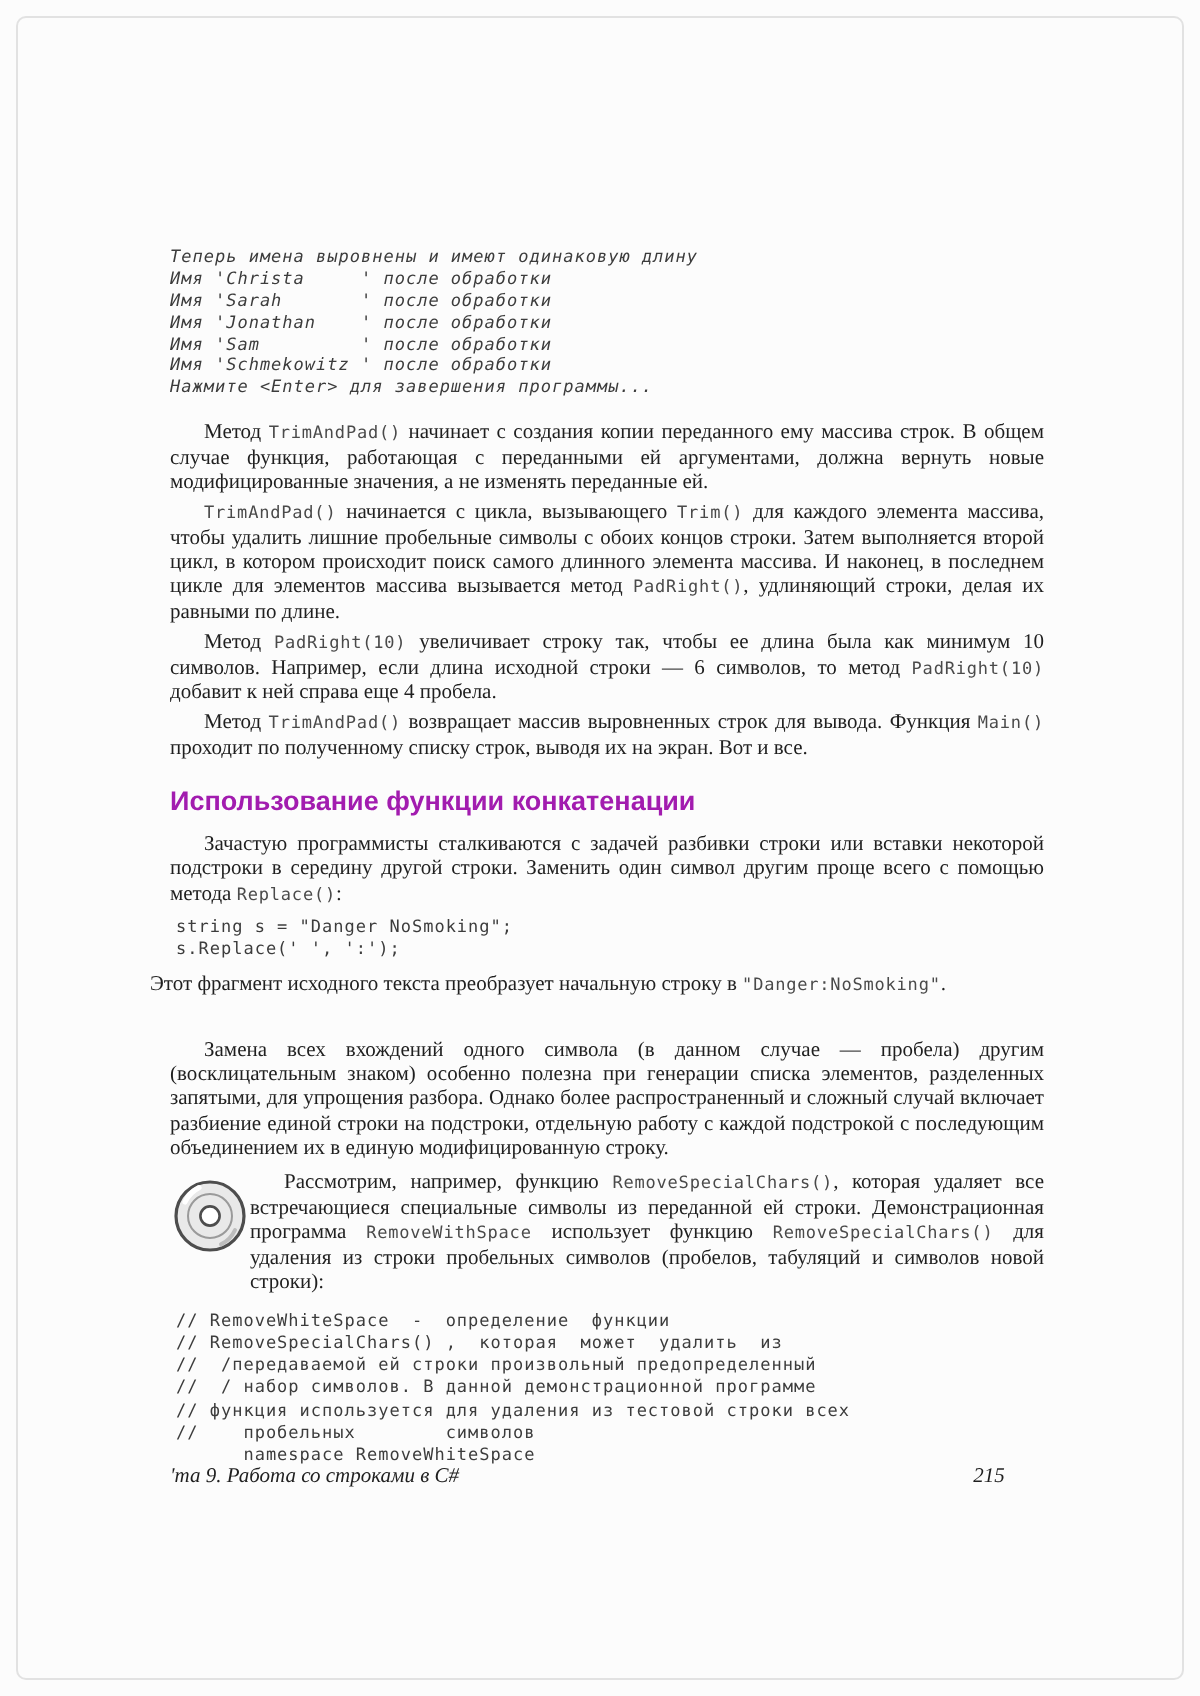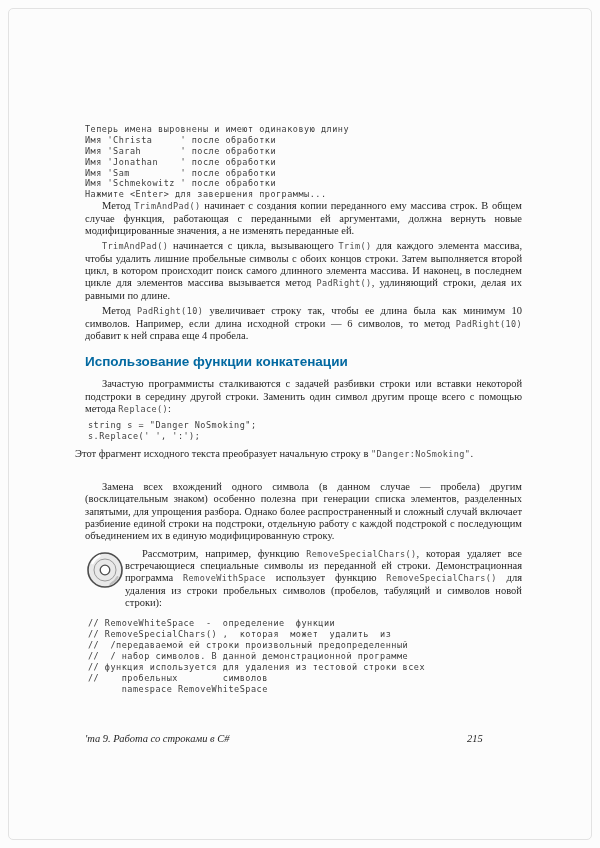--- a/index.html
+++ b/index.html
@@ -15,70 +15,71 @@
     position: absolute; top: 8px; left: 8px; right: 8px; bottom: 8px;
     border: 1px solid #e2e2e2; border-radius: 5px;
     pointer-events: none;
   }
   .content {
     position: absolute; top: 124px; left: 85px; width: 437px;
   }
   .output {
     font-family: "DejaVu Sans Mono", monospace;
     font-size: 8.5px; line-height: 1.28; letter-spacing: 0.5px;
-    color: #3c3c3c; white-space: pre;
+    color: #3c3c3c; margin-bottom: 11px; white-space: pre; font-style: italic;
   }
   .para {
     font-size: 10.5px; line-height: 1.18; text-align: justify;
     text-indent: 17px; margin-bottom: 3px; color: #1f1f1f;
   }
   .para .code {
     font-family: "DejaVu Sans Mono", monospace;
     font-size: 8.5px; letter-spacing: 0.4px; color: #4a4a4a;
   }
   h2 {
     font-family: "Liberation Sans", sans-serif;
-    font-size: 13.5px; font-weight: bold; color: #0369a1;
+    font-size: 13.5px; font-weight: bold; color: #a21caf;
     margin: 12px 0 9px 0;
   }
   .codeblock {
     font-family: "DejaVu Sans Mono", monospace;
     font-size: 8.5px; line-height: 1.3; letter-spacing: 0.5px;
     color: #3c3c3c; margin: 5px 0 6px 3px; white-space: pre;
   }
   .outdent { text-indent: 0; margin-left: -10px; margin-bottom: 20px; }
   .note { display: flex; margin-top: 5px; align-items: flex-start; }
   .note-icon { flex: 0 0 40px; padding-top: 2px; }
   .note .para { flex: 1; }
   .footer {
     position: absolute; top: 733px; left: 85px; width: 437px;
     display: flex; align-items: baseline;
     font-style: italic; font-size: 10.5px; color: #1f1f1f;
   }
   .footer .chapter { flex: 1; }
-  .footer .num { width: 55px; text-align: left; }
+  .footer .num { width: 55px; text-align: center; }
 </style>
 </head>
 <body>
 
 <div class="scan-frame"></div>
 
 <div class="content">
 
   <pre class="output">Теперь имена выровнены и имеют одинаковую длину
 Имя 'Christa     ' после обработки
 Имя 'Sarah       ' после обработки
 Имя 'Jonathan    ' после обработки
 Имя 'Sam         ' после обработки
 Имя 'Schmekowitz ' после обработки
 Нажмите &lt;Enter&gt; для завершения программы...</pre>
 
   <p class="para"><span>Метод </span><span class="code">TrimAndPad()</span><span> начинает с создания копии переданного ему массива строк. В общем случае функция, работающая с переданными ей аргументами, должна вернуть новые модифицированные значения, а не изменять переданные ей.</span></p>
   <p class="para"><span class="code">TrimAndPad()</span><span> начинается с цикла, вызывающего </span><span class="code">Trim()</span><span> для каждого элемента массива, чтобы удалить лишние пробельные символы с обоих концов строки. Затем выполняется второй цикл, в котором происходит поиск самого длинного элемента массива. И наконец, в последнем цикле для элементов массива вызывается метод </span><span class="code">PadRight()</span><span>, удлиняющий строки, делая их равными по длине.</span></p>
   <p class="para"><span>Метод </span><span class="code">PadRight(10)</span><span> увеличивает строку так, чтобы ее длина была как минимум 10 символов. Например, если длина исходной строки — 6 символов, то метод </span><span class="code">PadRight(10)</span><span> добавит к ней справа еще 4 пробела.</span></p>
+  <p class="para"><span>Метод </span><span class="code">TrimAndPad()</span><span> возвращает массив выровненных строк для вывода. Функция </span><span class="code">Main()</span><span> проходит по полученному списку строк, выводя их на экран. Вот и все.</span></p>
 
   <h2>Использование функции конкатенации</h2>
 
   <p class="para"><span>Зачастую программисты сталкиваются с задачей разбивки строки или вставки некоторой подстроки в середину другой строки. Заменить один символ другим проще всего с помощью метода </span><span class="code">Replace()</span><span>:</span></p>
 
   <pre class="codeblock">string s = "Danger NoSmoking";
 s.Replace(' ', ':');</pre>
 
   <p class="para outdent"><span>Этот фрагмент исходного текста преобразует начальную строку в </span><span class="code">"Danger:NoSmoking"</span><span>.</span></p>
 

